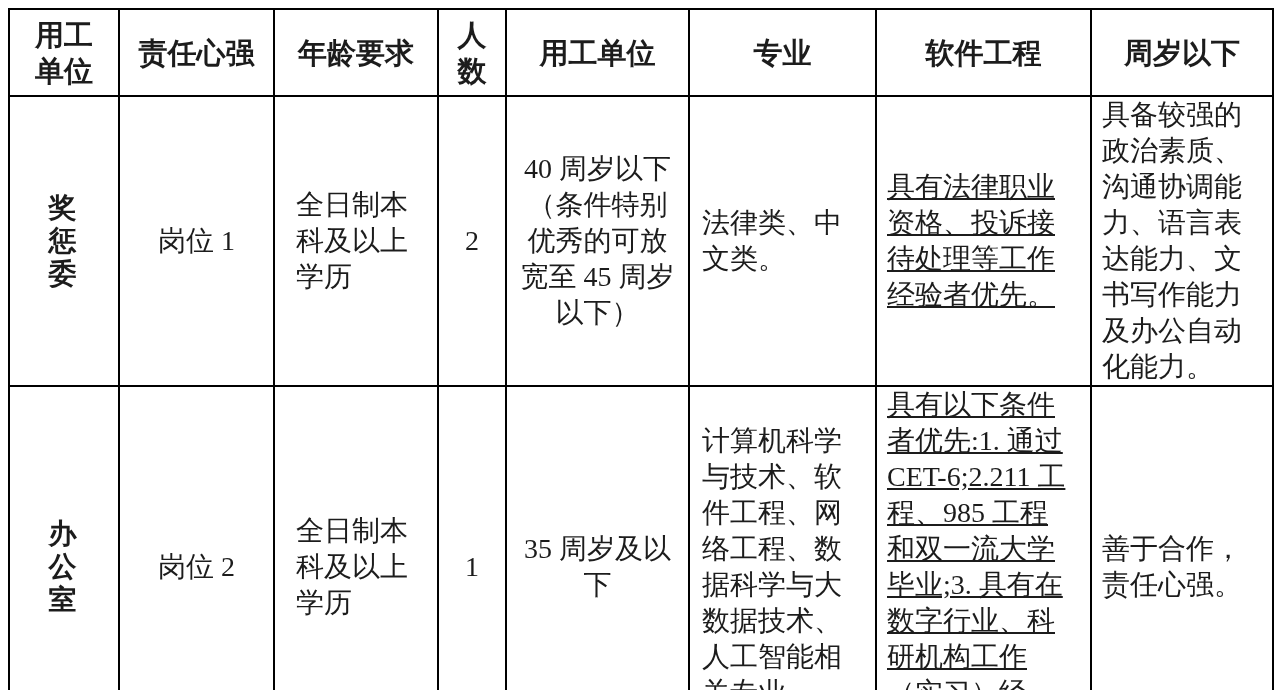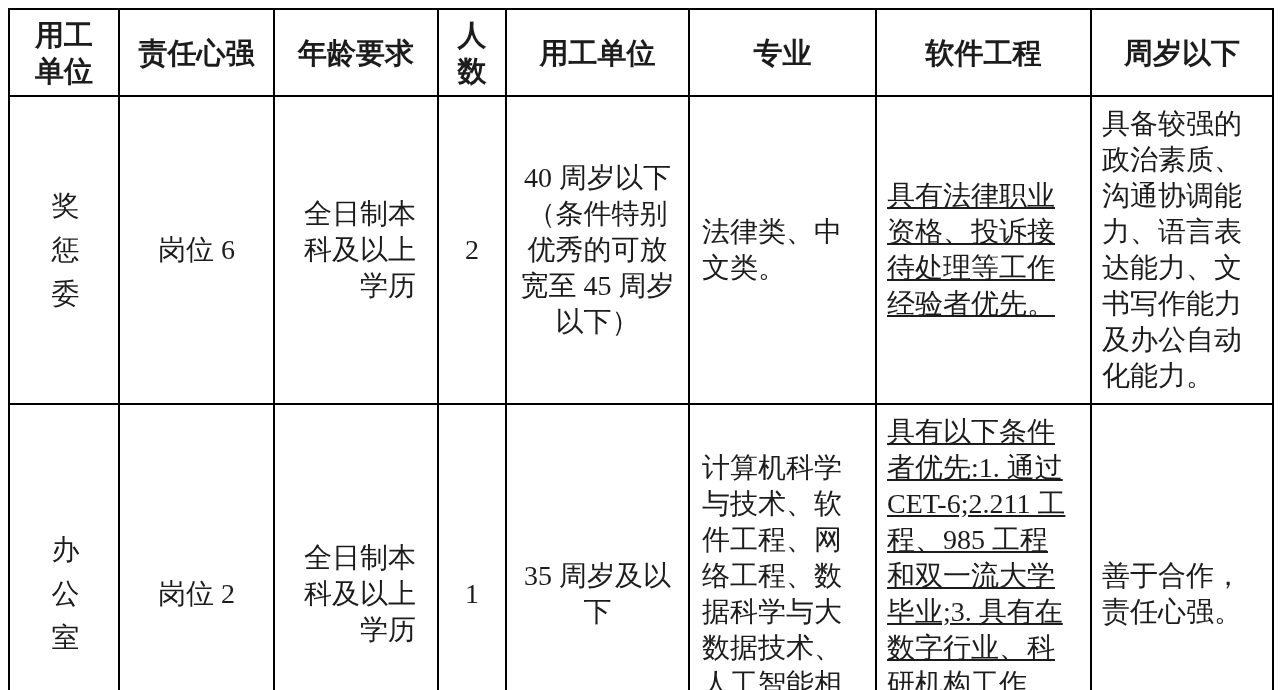--- a/index.html
+++ b/index.html
@@ -37,60 +37,61 @@
     font-size: 29px;
     font-weight: bold;
     text-align: center;
     line-height: 36px;
     padding: 0;
   }
   td {
     font-size: 28px;
     font-weight: normal;
     line-height: 36px;
-    padding: 9px;
+    padding: 0;
   }
   
   td.c-center { text-align: center; }
   
   td.c-left {
     text-align: left;
     padding-left: 10px;
     padding-right: 10px;
   }
   td.cell-age      { padding-left: 9px;  padding-right: 9px; text-align: center; }
   td.cell-major    { padding-left: 12px; padding-right: 14px; }
   td.cell-exp      { padding-left: 10px; padding-right: 18px; text-decoration: underline; }
   td.cell-other    { padding-left: 10px; padding-right: 7px; }
 
   
   .vstack {
     display: inline-block;
     width: 1.1em;
     word-break: break-all;
-    line-height: 44px;
-    text-align: right;
+    line-height: 33px;
+    text-align: left;
+    font-weight: bold;
   }
   
   .hdr-2col {
     display: inline-block;
     max-width: 64px;
     word-break: break-all;
   }
   
   .hdr-1col {
     display: inline-block;
     max-width: 34px;
     word-break: break-all;
   }
   
   .wrap-edu {
     display: inline-block;
     max-width: 120px;
-    text-align: right;
+    text-align: left;
   }
 </style>
 </head>
 <body>
 
 <div class="page">
   <table class="recruit">
     <colgroup>
       <col style="width:110px">
       <col style="width:155px">
@@ -115,21 +116,21 @@
         <th>专业</th>
         <th>软件工程</th>
         <th>周岁以下</th>
       </tr>
     </thead>
     <tbody>
       <tr class="row-0">
         <td class="c-center">
           <span class="vstack">奖惩委</span>
         </td>
-        <td class="c-center">岗位 6</td>
+        <td class="c-center">岗位 1</td>
         <td class="c-center">
           <span class="wrap-edu">全日制本科及以上学历</span>
         </td>
         <td class="c-center">2</td>
         <td class="c-left cell-age">40 周岁以下（条件特别优秀的可放宽至 45 周岁以下）</td>
         <td class="c-left cell-major">法律类、中文类。</td>
         <td class="c-left cell-exp">具有法律职业资格、投诉接待处理等工作经验者优先。</td>
         <td class="c-left cell-other">具备较强的政治素质、沟通协调能力、语言表达能力、文书写作能力及办公自动化能力。</td>
       </tr>
       <tr class="row-1">

